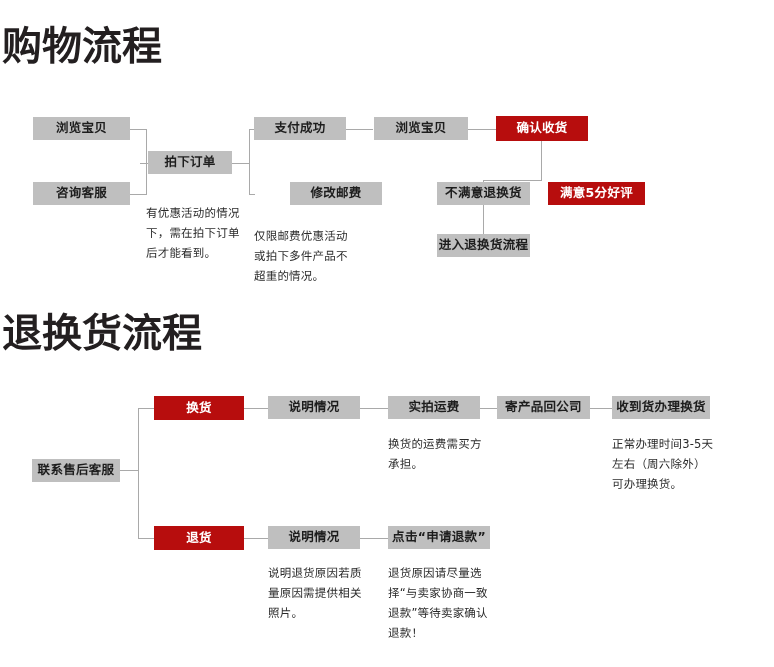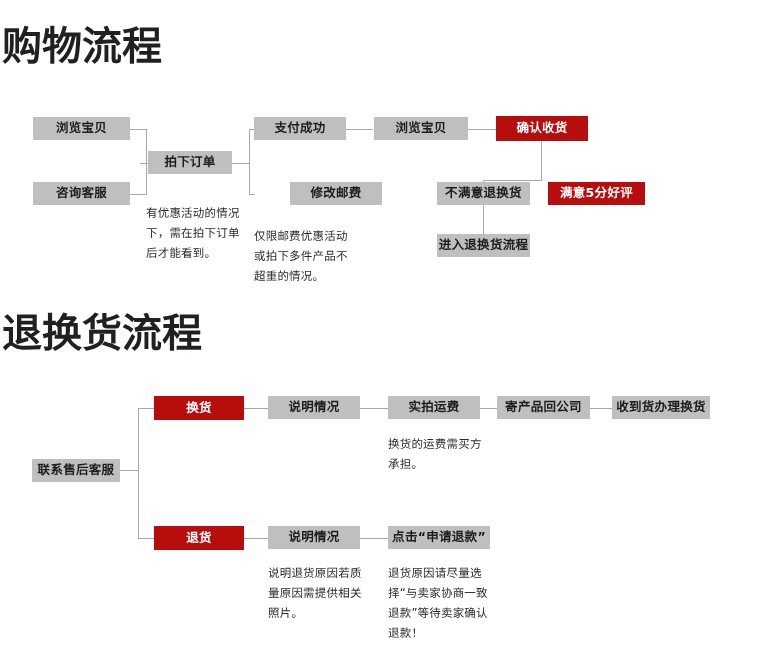--- a/index.html
+++ b/index.html
@@ -160,18 +160,19 @@
   <div class="box red" style="left:154px; top:526px; width:90px; height:24px;">退货</div>
 
   <div class="box gray" style="left:268px; top:526px; width:92px; height:23px;">说明情况</div>
 
   <div class="box gray wide-label" style="left:388px; top:526px; width:102px; height:23px;">点击“申请退款”</div>
 
 
   <div class="note" style="left:388px; top:434px; width:104px;">换货的运费需买方承担。</div>
 
 
+  <div class="note" style="left:612px; top:434px; width:104px;">正常办理时间3-5天左右（周六除外）可办理换货。</div>
 
   <div class="note" style="left:268px; top:563px; width:104px;">说明退货原因若质量原因需提供相关照片。</div>
 
   <div class="note" style="left:388px; top:563px; width:102px;">退货原因请尽量选择“与卖家协商一致退款”等待卖家确认退款！</div>
 
 </div>
 
 </body></html>

